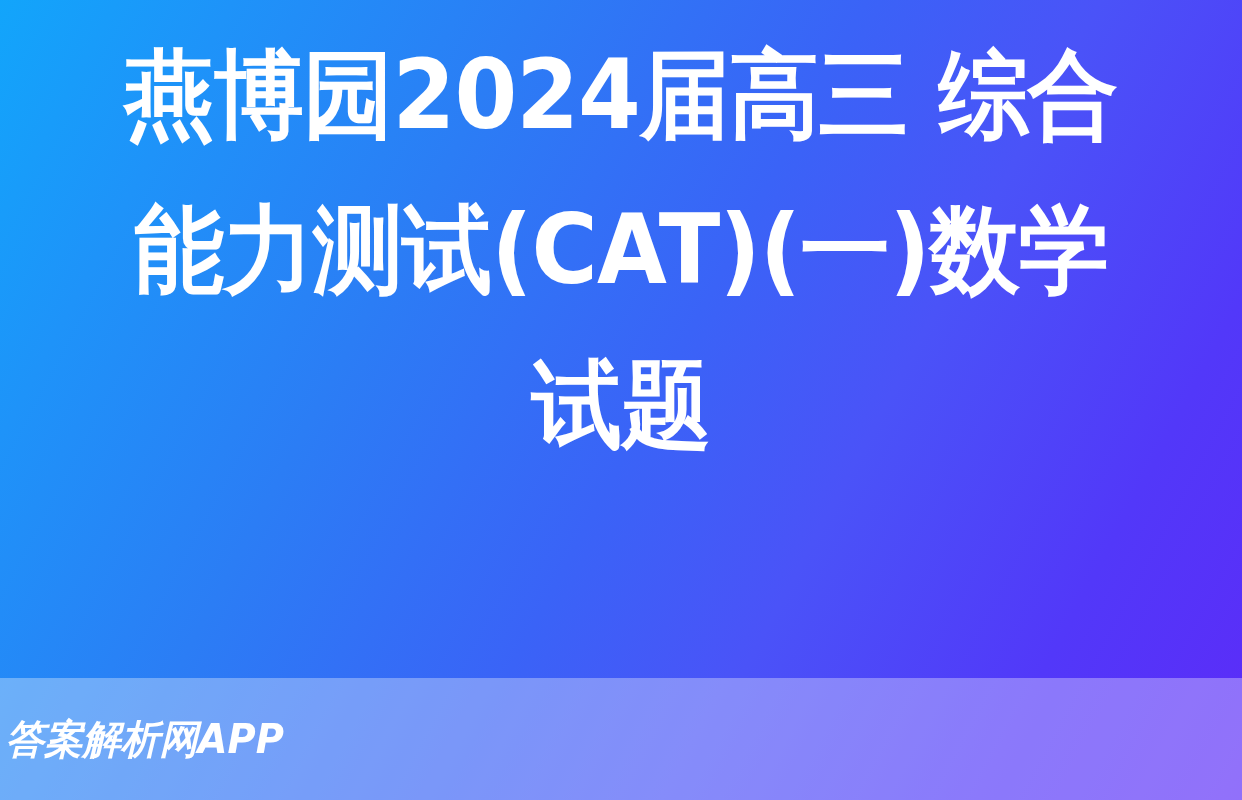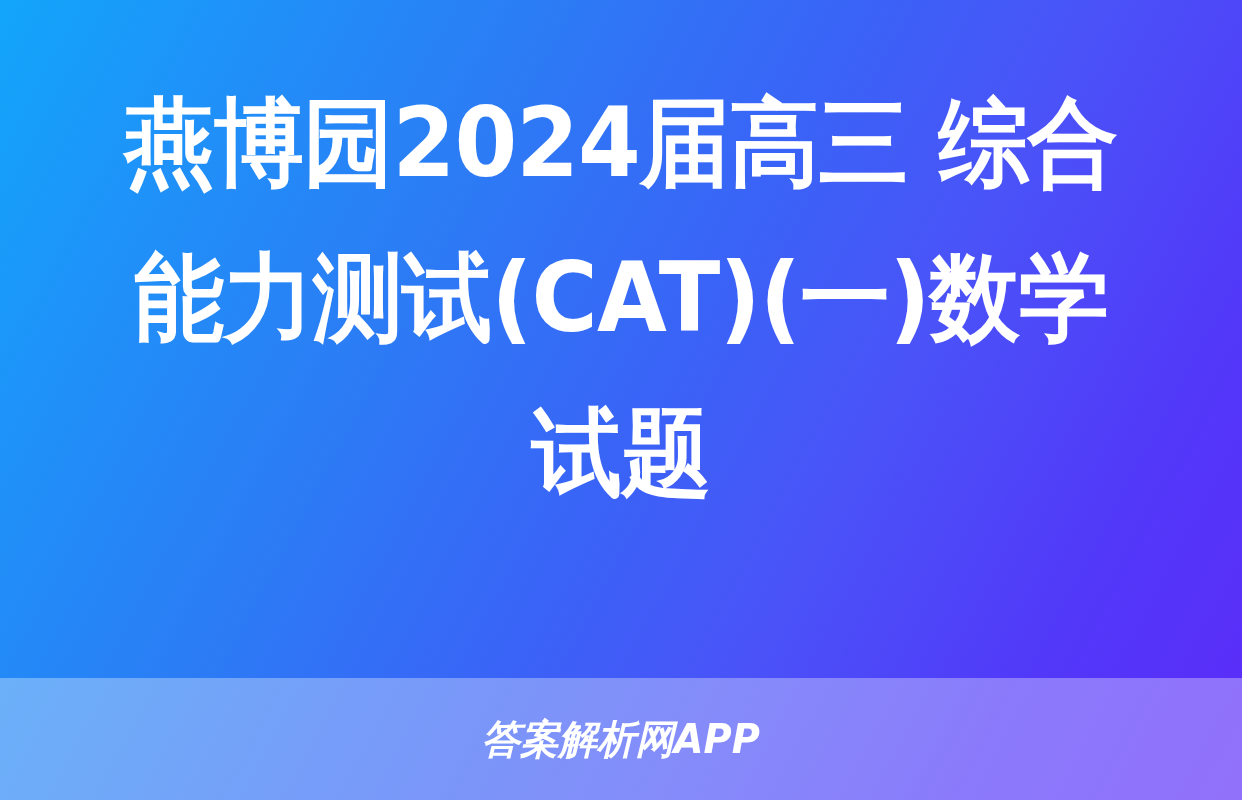--- a/index.html
+++ b/index.html
@@ -29,24 +29,22 @@
   
   .title-block {
     position: absolute;
     left: 0;
     top: 0;
     width: 1242px;
     height: 522px;
     display: flex;
     flex-direction: column;
     align-items: center;
-    justify-content: center;
     padding-top: 18px;
     box-sizing: border-box;
-    margin-top: 28px;
   }
 
   .title-line {
     color: #ffffff;
     font-family: "DejaVu Sans", "Liberation Sans", sans-serif;
     font-weight: 700;
     font-size: 96px;
     line-height: 155px;
     letter-spacing: -1px;
     white-space: pre;
@@ -59,21 +57,20 @@
   
   .footer-band {
     position: absolute;
     left: 0;
     top: 678px;
     width: 1242px;
     height: 122px;
     background: rgba(255, 255, 255, 0.33);
     display: flex;
     align-items: center;
-    justify-content: center;
   }
 
   .watermark {
     color: #ffffff;
     font-family: "DejaVu Sans", "Liberation Sans", sans-serif;
     font-weight: 700;
     font-style: italic;
     font-size: 40px;
     line-height: 44px;
     letter-spacing: 0px;

